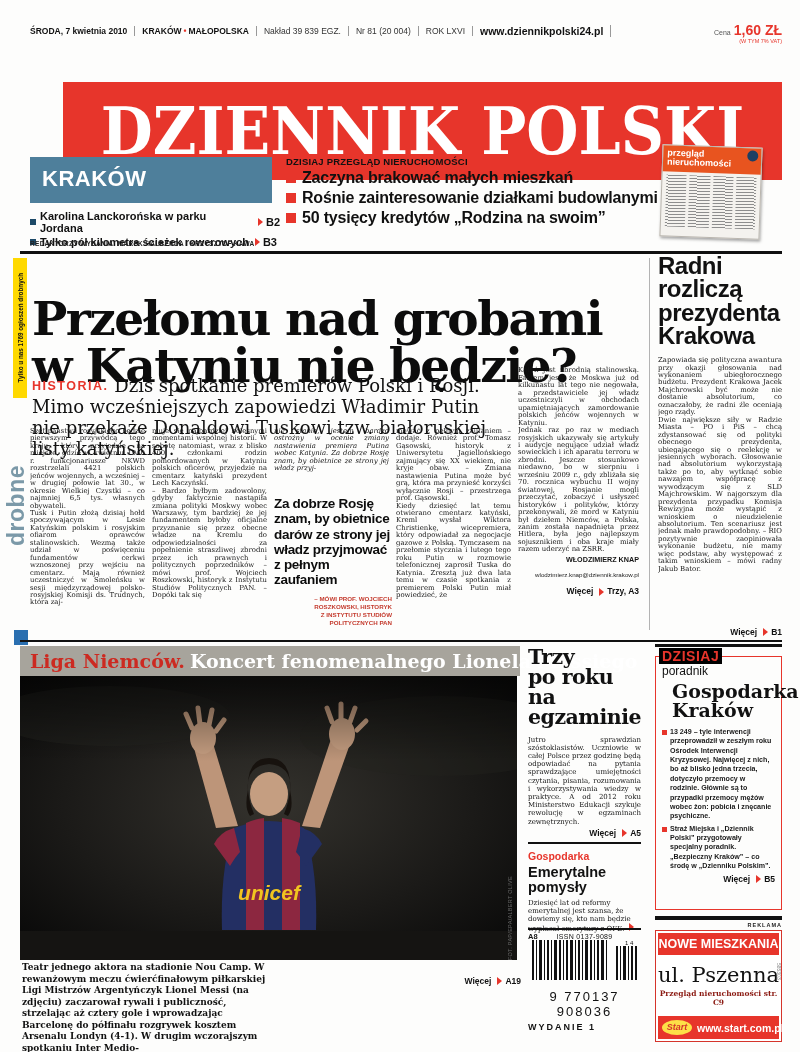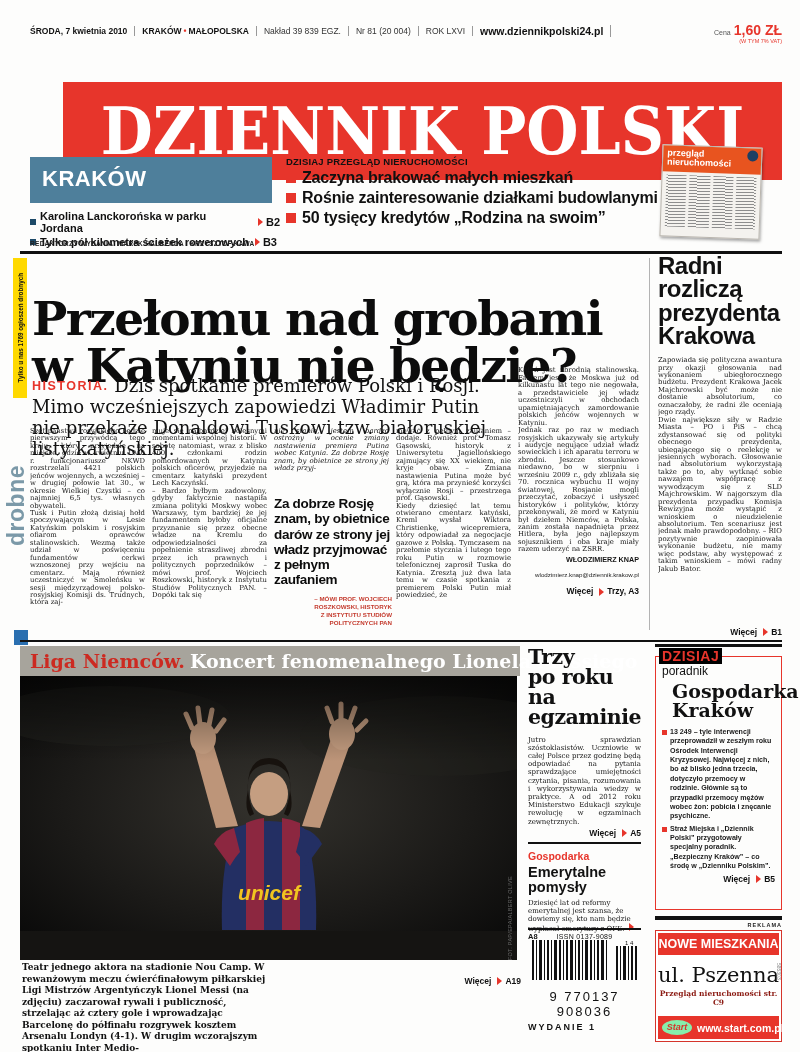--- a/index.html
+++ b/index.html
@@ -131,21 +131,21 @@
            font-size:5.5px;font-weight:bold;letter-spacing:1px;color:#222;}
   #ad{position:absolute;left:655px;top:930px;width:127px;height:112px;border:1px solid #d5342b;
       box-sizing:border-box;display:flex;flex-direction:column;background:#fff;}
   #ad .banner{background:#e7352b;color:#fff;font-weight:bold;font-size:12.5px;text-align:center;
               line-height:22px;height:22px;margin:2px;}
   #ad .mid{flex:1;text-align:center;position:relative;}
   #ad .street{font-family:"DejaVu Serif",serif;font-size:21px;margin-top:6px;color:#111;}
   #ad .sub{font-family:"DejaVu Serif",serif;font-weight:bold;font-size:7.5px;color:#8b1a12;margin-top:2px;}
   #ad .code{position:absolute;right:-1px;top:6px;writing-mode:vertical-rl;font-size:5px;color:#888;}
   #ad .strip{background:#e7352b;height:23px;margin:2px;display:flex;align-items:center;padding:0 4px;}
-  #ad .logo{width:30px;height:15px;background:#86efac;border-radius:50%;color:#d5342b;font-weight:bold;
+  #ad .logo{width:30px;height:15px;background:#fde047;border-radius:50%;color:#d5342b;font-weight:bold;
             font-style:italic;font-size:9px;text-align:center;line-height:15px;flex:none;}
   #ad .url{color:#fff;font-weight:bold;font-size:10.5px;margin-left:5px;}
 </style>
 </head>
 <body>
 
 <div id="page">
 
   <div id="topbar">
     <span class="seg"><b>ŚRODA, 7 kwietnia 2010</b></span>

